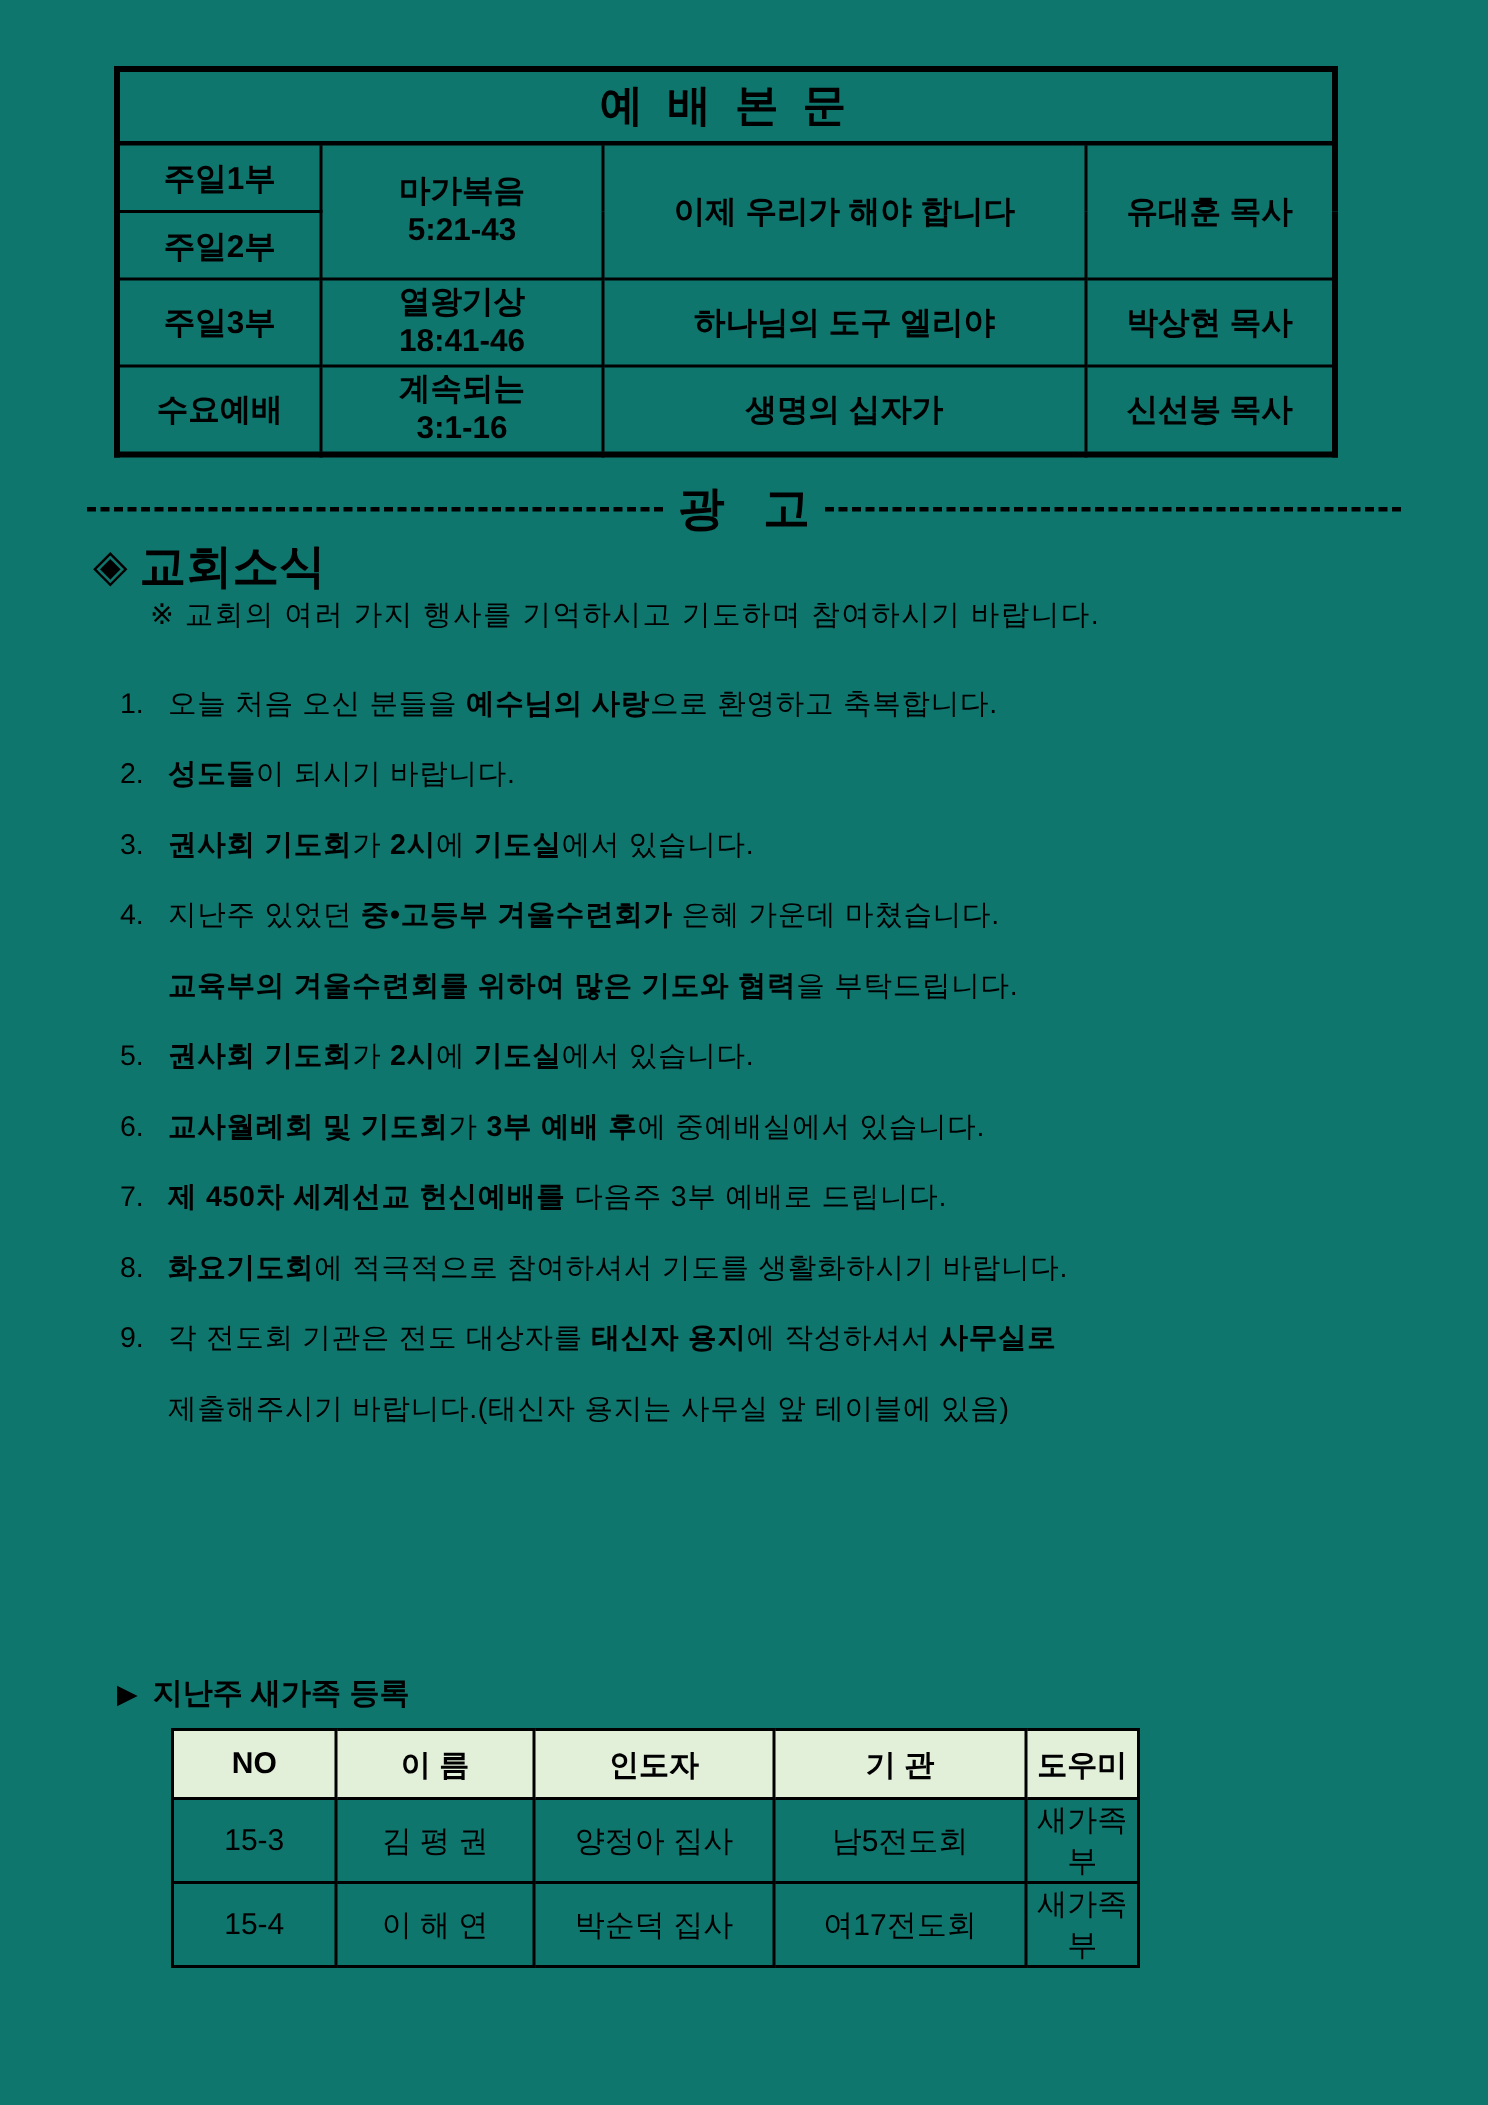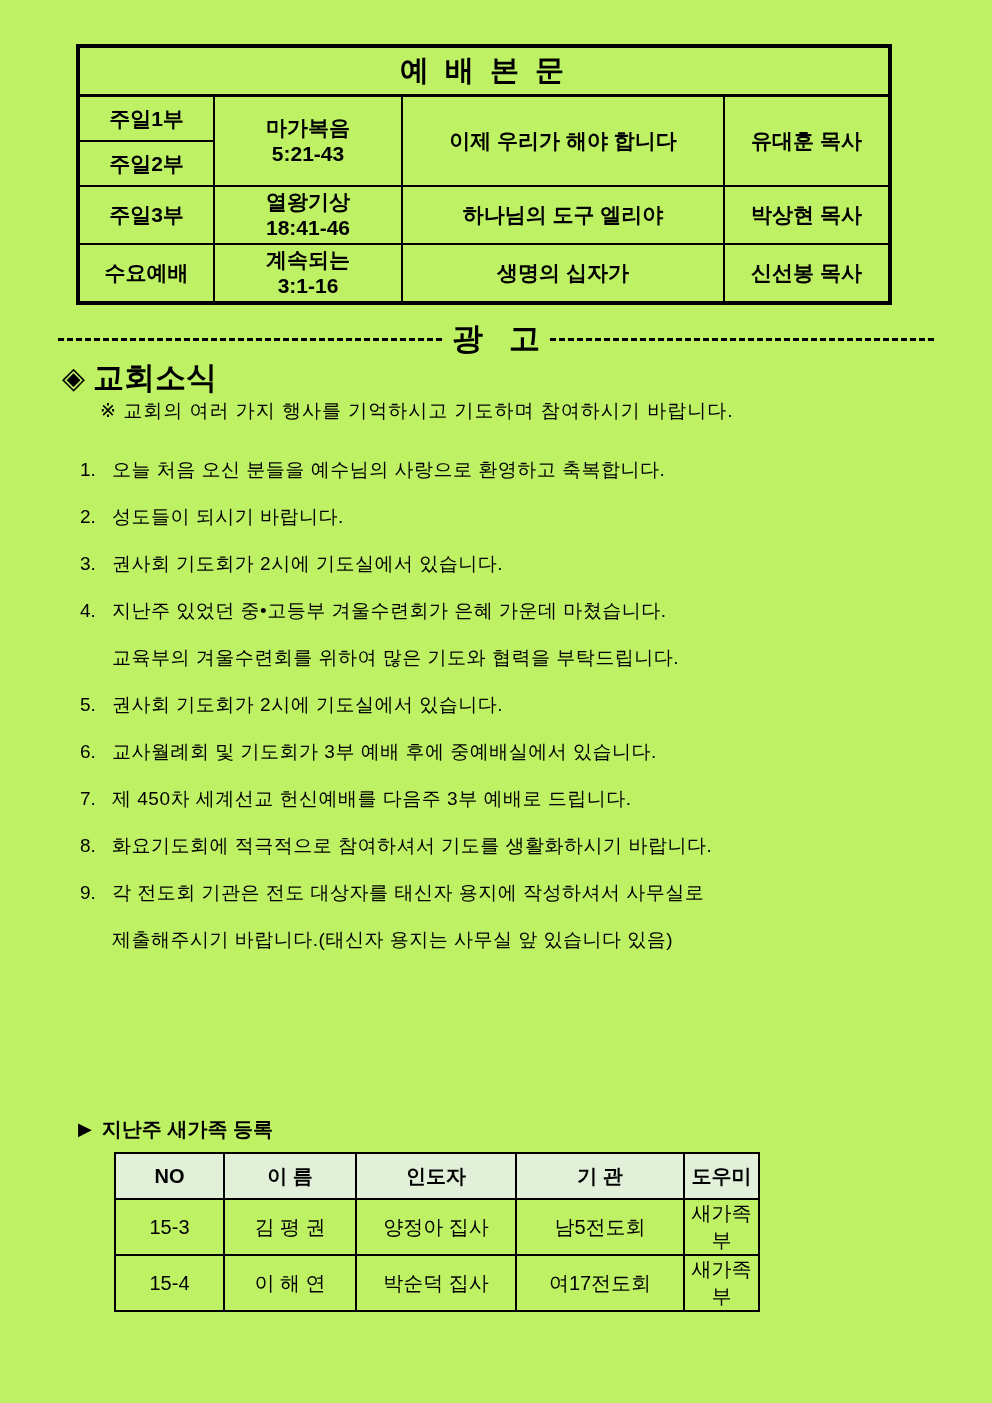--- a/index.html
+++ b/index.html
@@ -1,19 +1,19 @@
 <!DOCTYPE html>
 <html><head>
 <meta charset="utf-8">
 <style>
   html,body { margin:0; padding:0; background:#ffffff; }
   .sheet {
     position:relative;
     width:992px; height:1403px;
-    background:#bef264;
+    background:#0f766e;
     color:#000;
     font-family:"Liberation Sans","DejaVu Sans",sans-serif;
     overflow:hidden;
   }
 
   
   .worship {
     position:absolute; left:76px; top:44px;
     width:816px;
     border-collapse:collapse;
@@ -58,21 +58,21 @@
 
   
   .announcements {
     position:absolute; left:80px; top:446px; width:866px;
     font-size:19px;
   }
   .ann-item { display:flex; }
   .ann-num { width:32px; flex-shrink:0; line-height:47px; }
   .ann-body { flex:1; }
   .ann-line { line-height:47px; letter-spacing:0.5px; }
-  .ann-line .b { font-weight:normal; }
+  .ann-line .b { font-weight:bold; }
 
   
   .nf-heading {
     position:absolute; left:78px; top:1116px;
     font-size:20px; font-weight:bold;
     display:flex; align-items:center; gap:10px; line-height:26px;
   }
   .nf-heading .tri { font-size:18px; }
   .nf-table {
     position:absolute; left:114px; top:1152px; width:646px;
@@ -196,21 +196,21 @@
       <div class="ann-item">
         <span class="ann-num">8.</span>
         <div class="ann-body">
           <div class="ann-line"><span class="b">화요기도회</span><span>에 적극적으로 참여하셔서 기도를 생활화하시기 바랍니다.</span></div>
         </div>
       </div>
       <div class="ann-item">
         <span class="ann-num">9.</span>
         <div class="ann-body">
           <div class="ann-line"><span>각 전도회 기관은 전도 대상자를 </span><span class="b">태신자 용지</span><span>에 작성하셔서 </span><span class="b">사무실로</span></div>
-          <div class="ann-line"><span>제출해주시기 바랍니다.(태신자 용지는 사무실 앞 있습니다 있음)</span></div>
+          <div class="ann-line"><span>제출해주시기 바랍니다.(태신자 용지는 사무실 앞 테이블에 있음)</span></div>
         </div>
       </div>
     </div>
 
   <div class="nf-heading">
     <span class="tri">▶</span>
     <span>지난주 새가족 등록</span>
   </div>
   <table class="nf-table">
     <colgroup>

